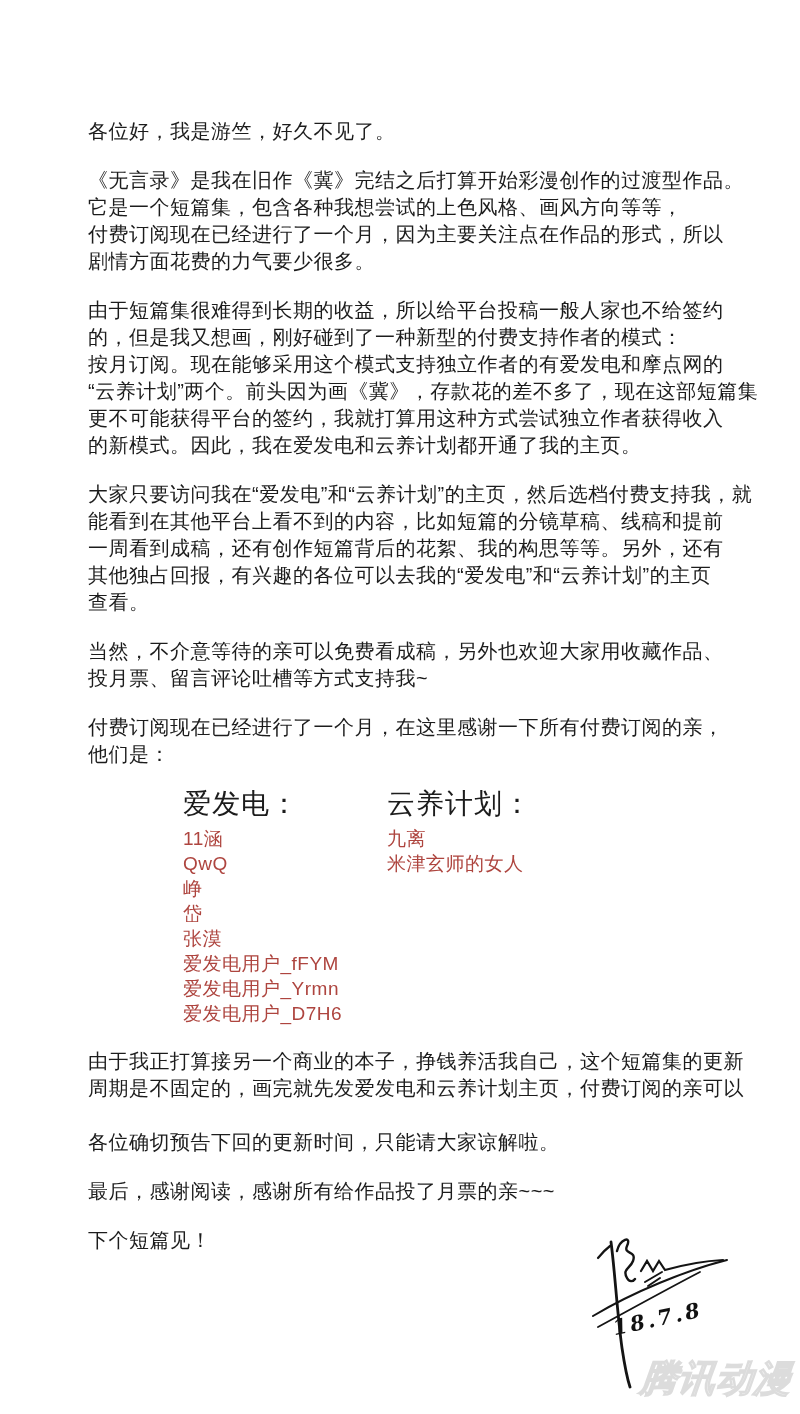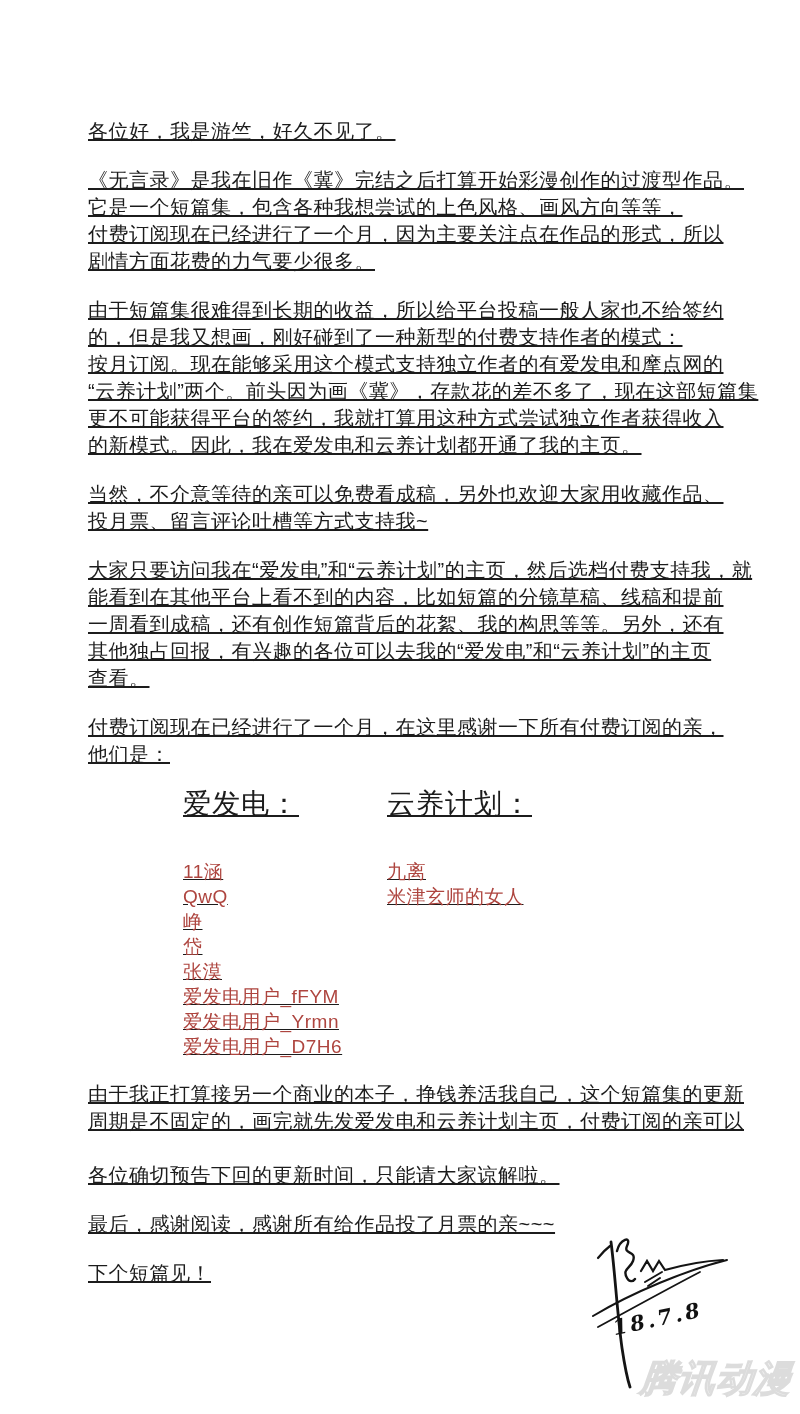--- a/index.html
+++ b/index.html
@@ -15,42 +15,41 @@
     font-family: "Liberation Sans", "DejaVu Sans", sans-serif;
     color: #1c1c1c;
   }
   .content {
     position: absolute;
     left: 0;
     top: 0;
     width: 736px;
     padding: 118px 37px 0 88px;
     box-sizing: border-box;
-    text-decoration: underline;
   }
   .para {
     margin: 0 0 22px 0;
     font-size: 20px;
     line-height: 27px;
     letter-spacing: 0.5px;
     white-space: nowrap;
   }
   .supporters {
     display: flex;
     margin: 0 0 22px 95px;
   }
   .sup-col-left  { width: 204px; }
   .sup-col-right { flex: 1; }
   .sup-header {
     font-size: 28px;
     line-height: 27px;
     letter-spacing: 1px;
   }
   .sup-names {
-    margin-top: 42px;
+    margin-top: 9px;
     font-size: 19px;
     line-height: 25px;
     color: #ae453f;
     letter-spacing: 0.5px;
   }
   .sig-wrap {
     position: absolute;
     left: 575px;
     top: 1230px;
     width: 180px;
@@ -104,30 +103,30 @@
   <p class="para">
     <span>由于短篇集很难得到长期的收益，所以给平台投稿一般人家也不给签约</span><br>
     <span>的，但是我又想画，刚好碰到了一种新型的付费支持作者的模式：</span><br>
     <span>按月订阅。现在能够采用这个模式支持独立作者的有爱发电和摩点网的</span><br>
     <span>“云养计划”两个。前头因为画《冀》，存款花的差不多了，现在这部短篇集</span><br>
     <span>更不可能获得平台的签约，我就打算用这种方式尝试独立作者获得收入</span><br>
     <span>的新模式。因此，我在爱发电和云养计划都开通了我的主页。</span>
   </p>
 
   <p class="para">
-    <span>当然，不介意等待的亲可以免费看成稿，另外也欢迎大家用收藏作品、</span><br>
-    <span>投月票、留言评论吐槽等方式支持我~</span>
-  </p>
-
-  <p class="para">
     <span>大家只要访问我在“爱发电”和“云养计划”的主页，然后选档付费支持我，就</span><br>
     <span>能看到在其他平台上看不到的内容，比如短篇的分镜草稿、线稿和提前</span><br>
     <span>一周看到成稿，还有创作短篇背后的花絮、我的构思等等。另外，还有</span><br>
     <span>其他独占回报，有兴趣的各位可以去我的“爱发电”和“云养计划”的主页</span><br>
     <span>查看。</span>
+  </p>
+
+  <p class="para">
+    <span>当然，不介意等待的亲可以免费看成稿，另外也欢迎大家用收藏作品、</span><br>
+    <span>投月票、留言评论吐槽等方式支持我~</span>
   </p>
 
   <p class="para">
     <span>付费订阅现在已经进行了一个月，在这里感谢一下所有付费订阅的亲，</span><br>
     <span>他们是：</span>
   </p>
 
   <div class="supporters">
     <div class="sup-col-left">
       <div class="sup-header">爱发电：</div>

